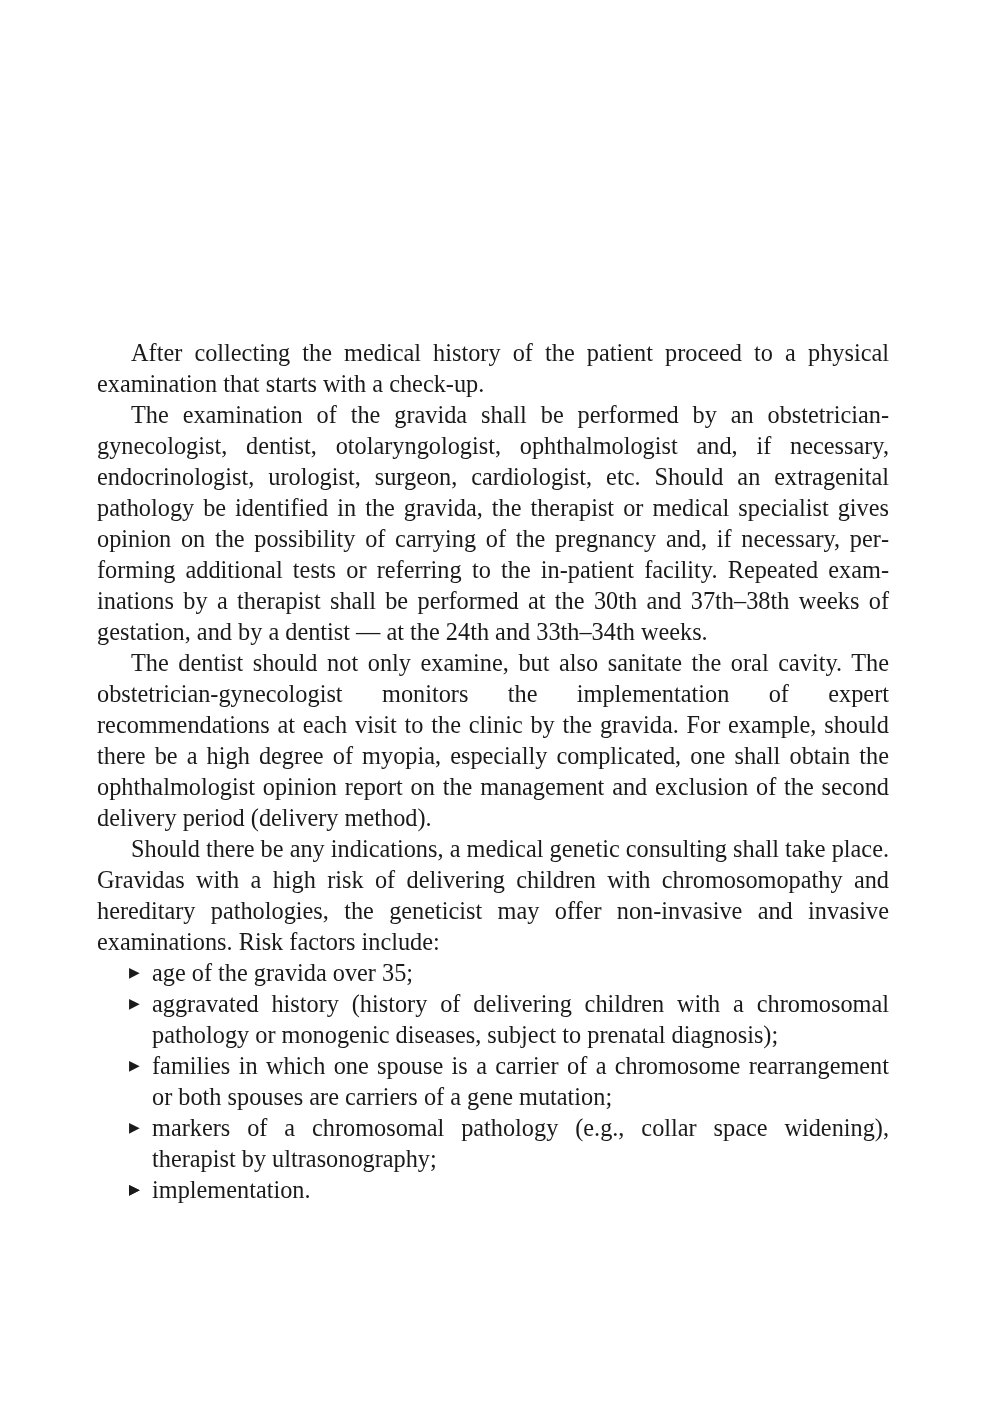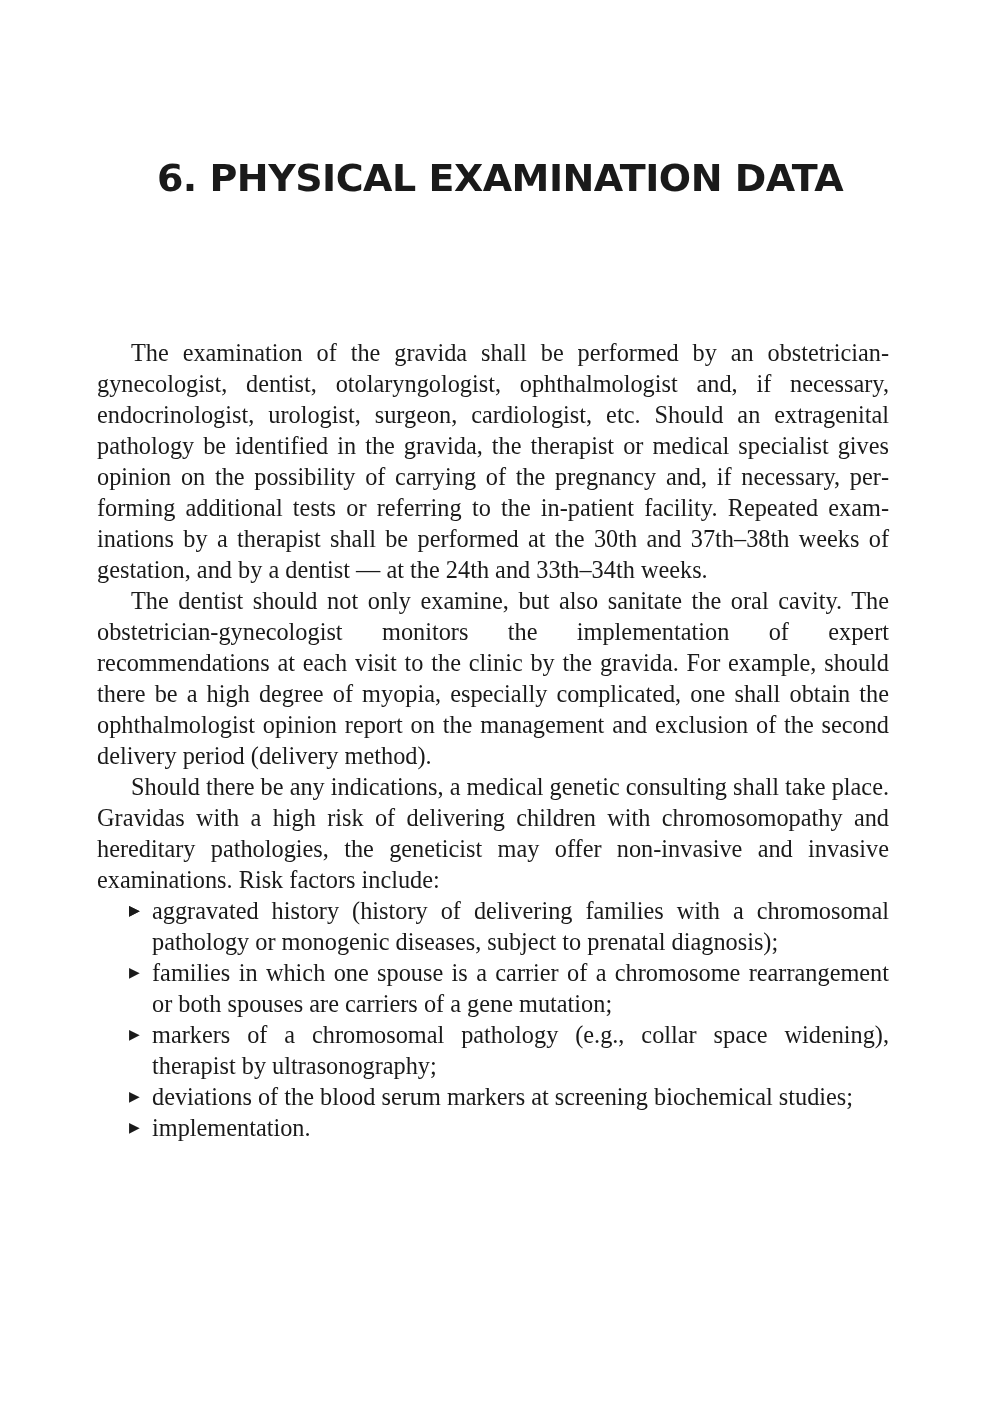--- a/index.html
+++ b/index.html
@@ -66,46 +66,46 @@
       top: 0;
       font-size: 14px;
       line-height: 31px;
       color: #1a1a1a;
     }
   </style>
 </head>
 <body>
 
 <div class="page">
-  <h1 class="title">6. PHYSICAL EXAMINATION DATA</h1>
 
   <div class="body-text">
+    <p class="para">After collecting the medical history of the patient proceed to a physi­cal examination that starts with a check-up.</p>
     <p class="para">The examination of the gravida shall be performed by an obstetrician-gynecologist, dentist, otolaryngologist, ophthalmologist and, if necessary, endocrinologist, urologist, surgeon, cardiologist, etc. Should an extragenital pathology be identified in the gravida, the therapist or medical specialist gives opinion on the possibility of carrying of the pregnancy and, if necessary, per­forming additional tests or referring to the in-patient facility. Repeated exam­inations by a therapist shall be performed at the 30th and 37th–38th weeks of gestation, and by a dentist — at the 24th and 33th–34th weeks.</p>
     <p class="para">The dentist should not only examine, but also sanitate the oral cavity. The obstetrician-gynecologist monitors the implementation of expert recommendations at each visit to the clinic by the gravida. For example, should there be a high degree of myopia, especially complicated, one shall obtain the ophthalmologist opinion report on the management and exclusion of the second delivery period (delivery method).</p>
     <p class="para">Should there be any indications, a medical genetic consulting shall take place. Gravidas with a high risk of delivering children with chro­mosomopathy and hereditary pathologies, the geneticist may offer non-invasive and invasive examinations. Risk factors include:</p>
 
     <ul class="risk-list">
       <li class="risk-item">
         <span class="bullet">▶</span>
+        <span>age of the gravida over 35;</span>
       </li>
       <li class="risk-item">
         <span class="bullet">▶</span>
-        <span>aggravated history (history of delivering families with a chromo­somal pathology or monogenic diseases, subject to prenatal di­agnosis);</span>
+        <span>aggravated history (history of delivering children with a chromo­somal pathology or monogenic diseases, subject to prenatal di­agnosis);</span>
       </li>
       <li class="risk-item">
         <span class="bullet">▶</span>
         <span>families in which one spouse is a carrier of a chromosome rear­rangement or both spouses are carriers of a gene mutation;</span>
       </li>
       <li class="risk-item">
         <span class="bullet">▶</span>
         <span>markers of a chromosomal pathology (e.g., collar space widening), therapist by ultrasonography;</span>
       </li>
       <li class="risk-item">
         <span class="bullet">▶</span>
-        <span>deviations of the blood serum markers at screening biochemical studies;</span>
       </li>
       <li class="risk-item">
         <span class="bullet">▶</span>
         <span>implementation.</span>
       </li>
     </ul>
   </div>
 </div>
 
 </body></html>

